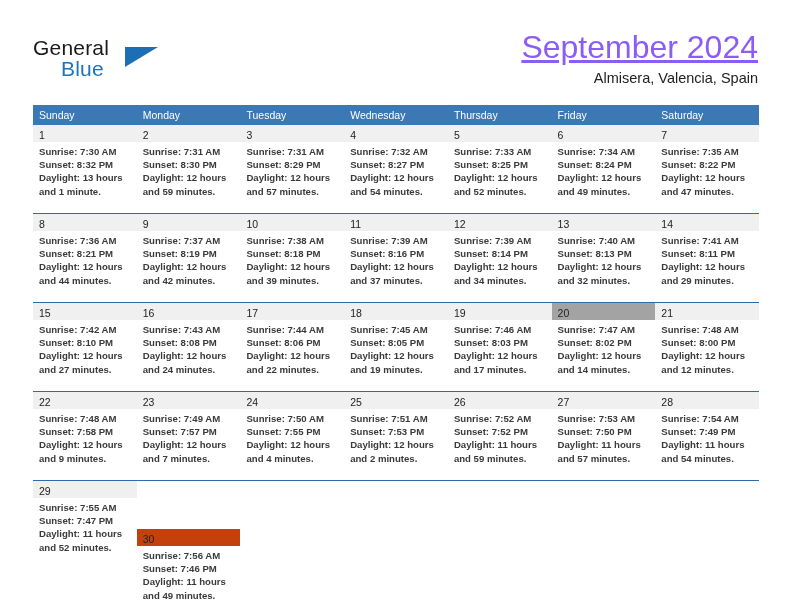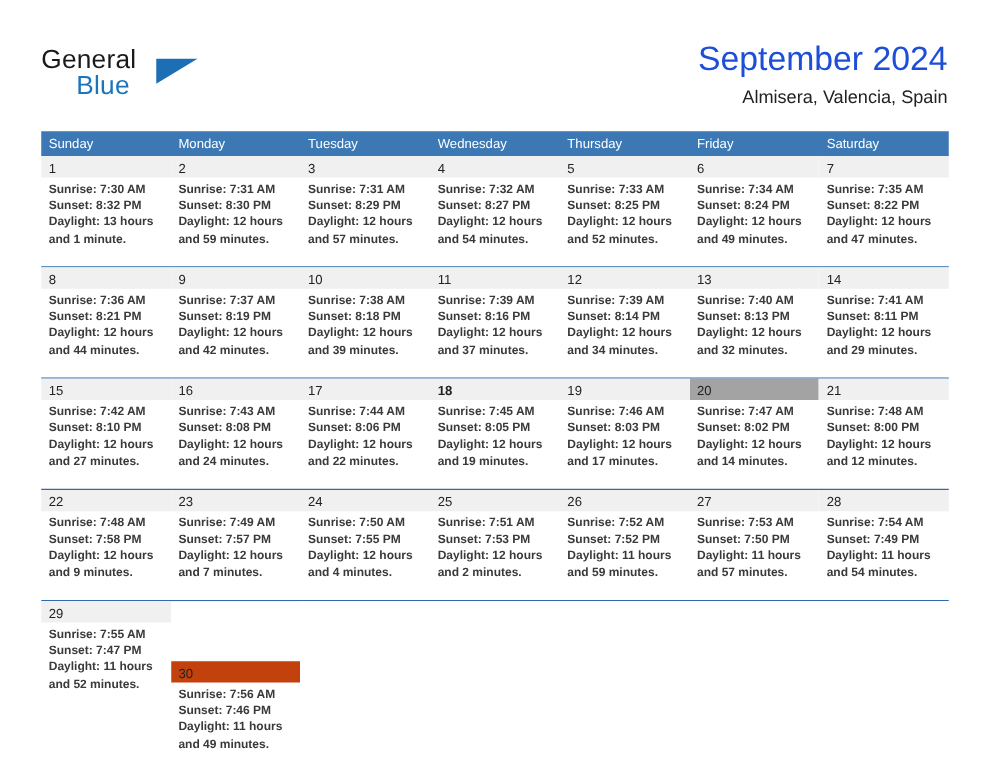--- a/index.html
+++ b/index.html
@@ -66,25 +66,26 @@
     border-bottom: 20px solid transparent;
   }
 
   .title-block {
     position: absolute;
     right: 34px;
     top: 30px;
     text-align: right;
   }
   .cal-title {
-    font-size: 27px;
+    font-size: 32px;
     font-weight: normal;
-    color: #1d4ed8;
+    color: #8b5cf6;
     line-height: 34px;
     white-space: nowrap;
+    text-decoration: underline;
   }
   .cal-subtitle {
     font-size: 14.5px;
     color: #222222;
     line-height: 20px;
     margin-top: 4px;
     white-space: nowrap;
   }
 
   
@@ -333,21 +334,21 @@
           <div class="day">
             <div class="daynum-bar" style="background: rgb(240, 240, 240);"><span class="daynum">17</span></div>
             <div class="day-lines">
               <div class="line">Sunrise: 7:44 AM</div>
               <div class="line">Sunset: 8:06 PM</div>
               <div class="line">Daylight: 12 hours</div>
               <div class="line">and 22 minutes.</div>
             </div>
           </div>
           <div class="day">
-            <div class="daynum-bar" style="background: rgb(240, 240, 240); font-weight: bold;"><span class="daynum">18</span></div>
+            <div class="daynum-bar" style="background: rgb(240, 240, 240);"><span class="daynum">18</span></div>
             <div class="day-lines">
               <div class="line">Sunrise: 7:45 AM</div>
               <div class="line">Sunset: 8:05 PM</div>
               <div class="line">Daylight: 12 hours</div>
               <div class="line">and 19 minutes.</div>
             </div>
           </div>
           <div class="day">
             <div class="daynum-bar" style="background: rgb(240, 240, 240);"><span class="daynum">19</span></div>
             <div class="day-lines">

